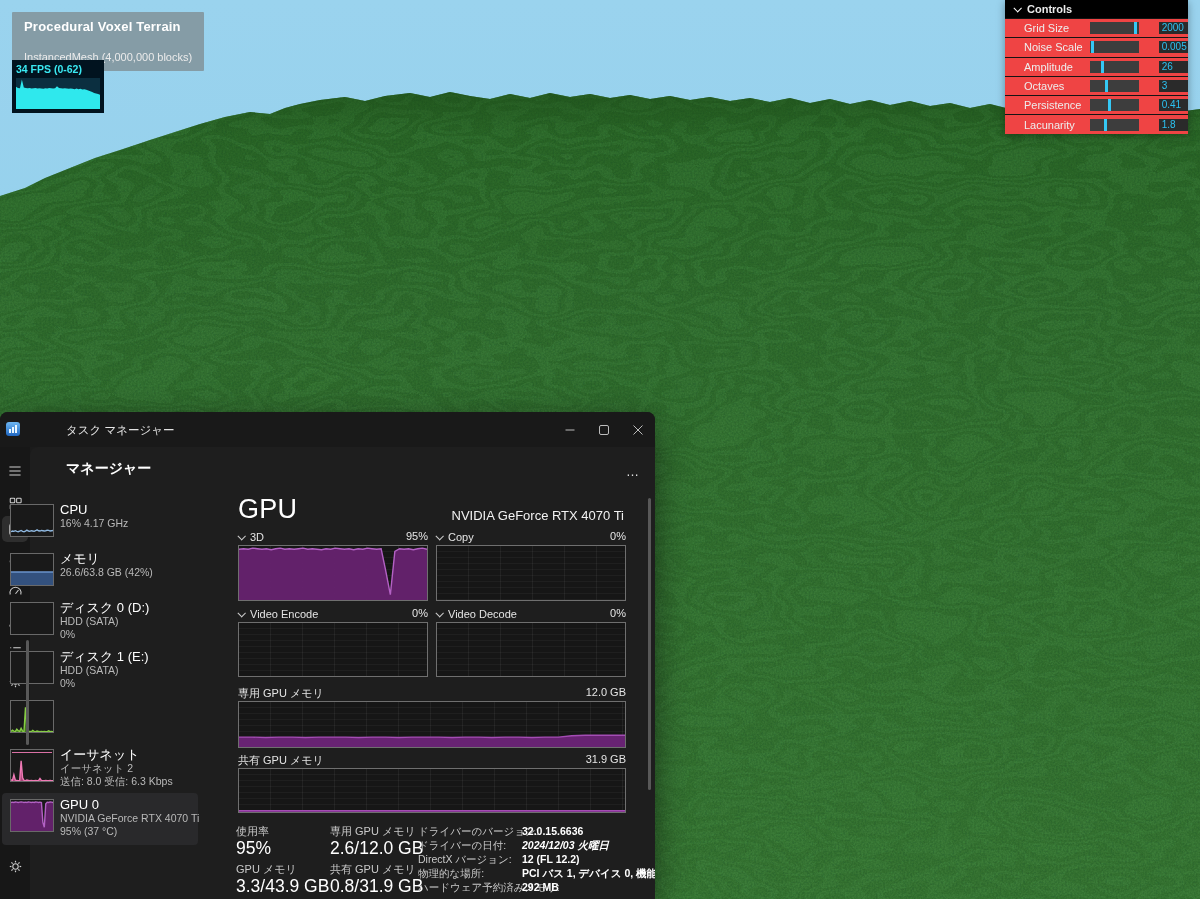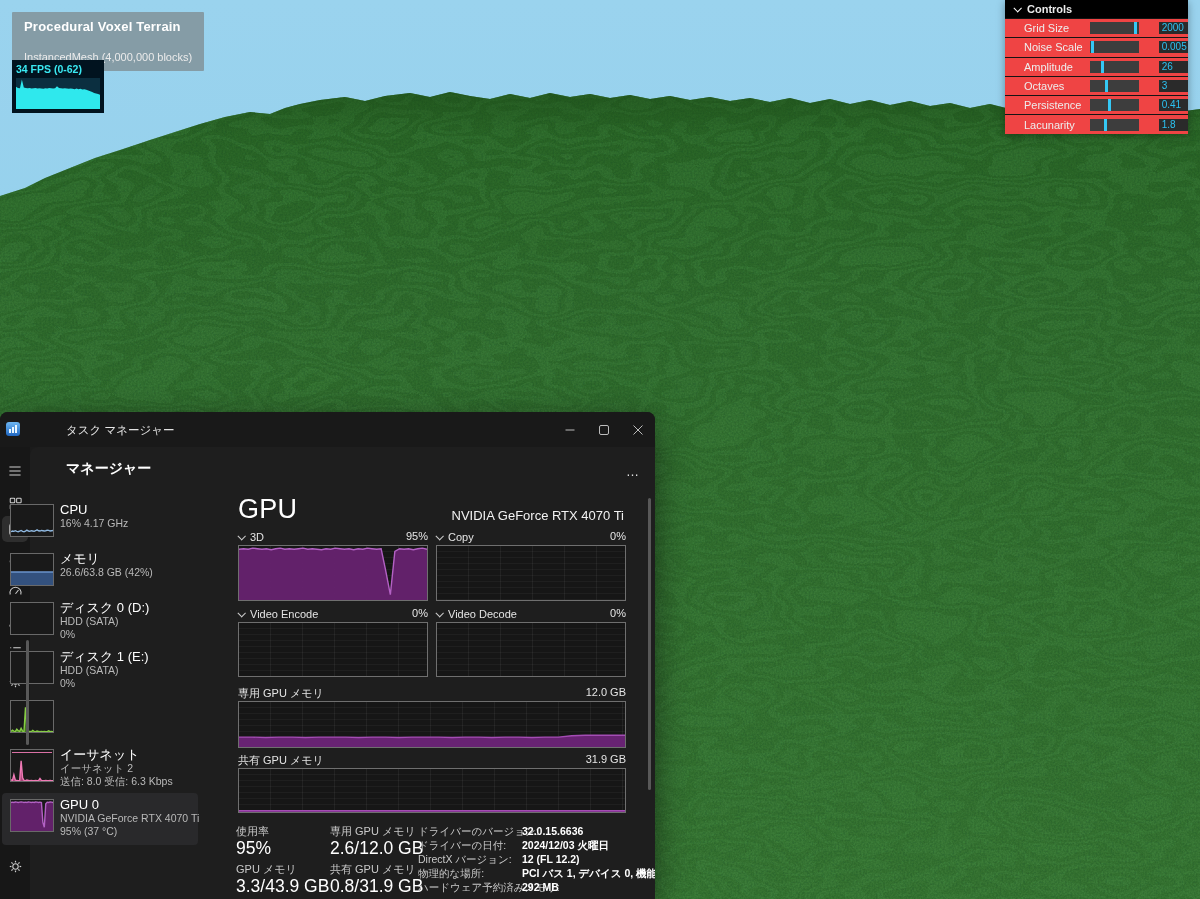--- a/index.html
+++ b/index.html
@@ -487,21 +487,21 @@
   <div class="st-label" style="left:330px;top:412px;">専用 GPU メモリ</div>
   <div class="st-value" style="left:330px;top:426px;">2.6/12.0 GB</div>
   <div class="st-label" style="left:236px;top:450px;">GPU メモリ</div>
   <div class="st-value" style="left:236px;top:464px;">3.3/43.9 GB</div>
   <div class="st-label" style="left:330px;top:450px;">共有 GPU メモリ</div>
   <div class="st-value" style="left:330px;top:464px;">0.8/31.9 GB</div>
 
   <div class="dt-label" style="left:418px;top:413px;">ドライバーのバージョン:</div>
   <div class="dt-value" style="left:522px;top:413px;">32.0.15.6636</div>
   <div class="dt-label" style="left:418px;top:427px;">ドライバーの日付:</div>
-  <div class="dt-value" style="left:522px;top:427px;">2024/12/03 火曜日</div>
+  <div class="dt-value" style="left:522px;top:427px;font-style:italic;">2024/12/03 火曜日</div>
   <div class="dt-label" style="left:418px;top:441px;">DirectX バージョン:</div>
   <div class="dt-value" style="left:522px;top:441px;">12 (FL 12.2)</div>
   <div class="dt-label" style="left:418px;top:455px;">物理的な場所:</div>
   <div class="dt-value" style="left:522px;top:455px;">PCI バス 1, デバイス 0, 機能 0</div>
   <div class="dt-label" style="left:418px;top:469px;">ハードウェア予約済みメモリ:</div>
   <div class="dt-value" style="left:522px;top:469px;">292 MB</div>
 
   <div class="scrollbar-v" style="left:648px;top:86px;height:292px;"></div>
 </div>
 

